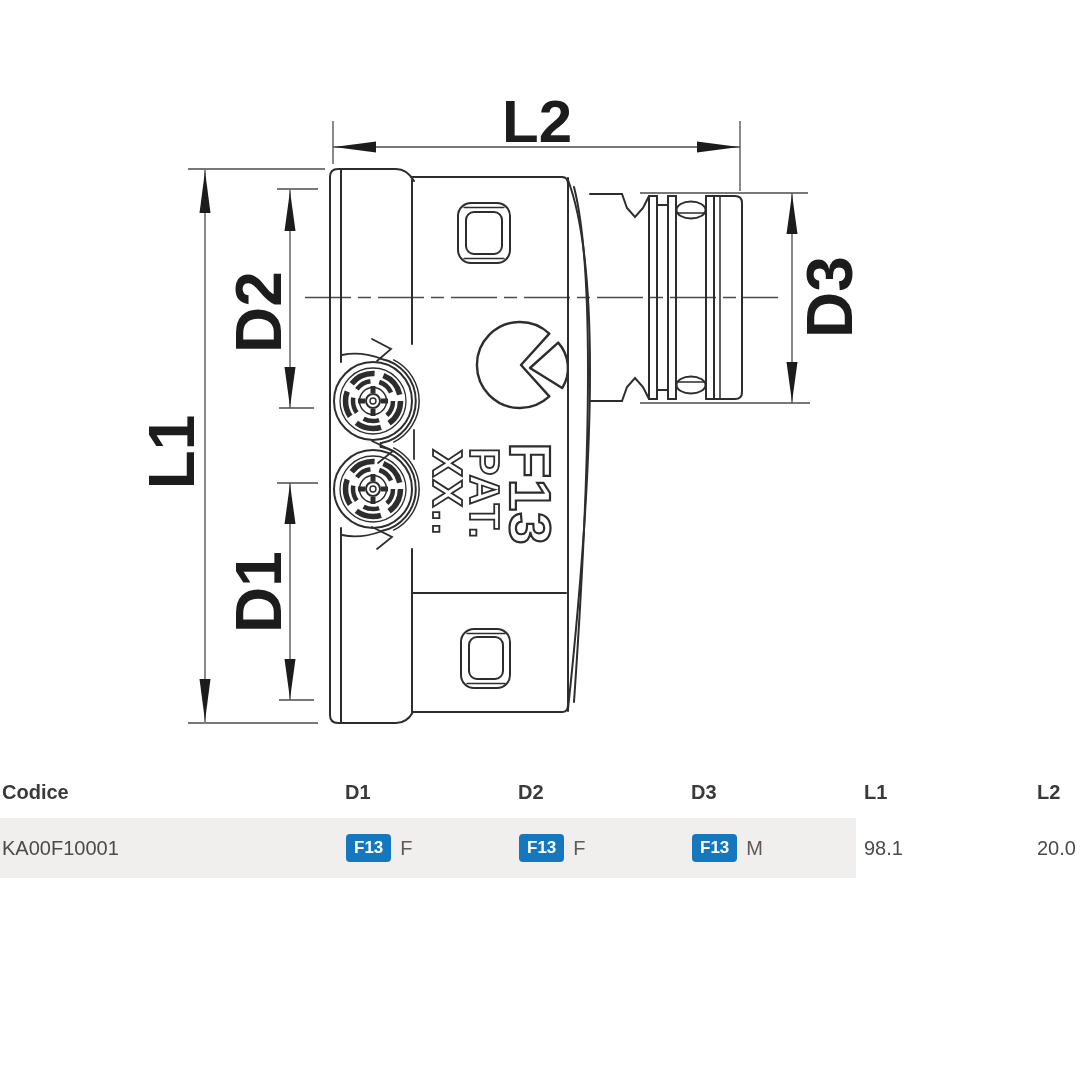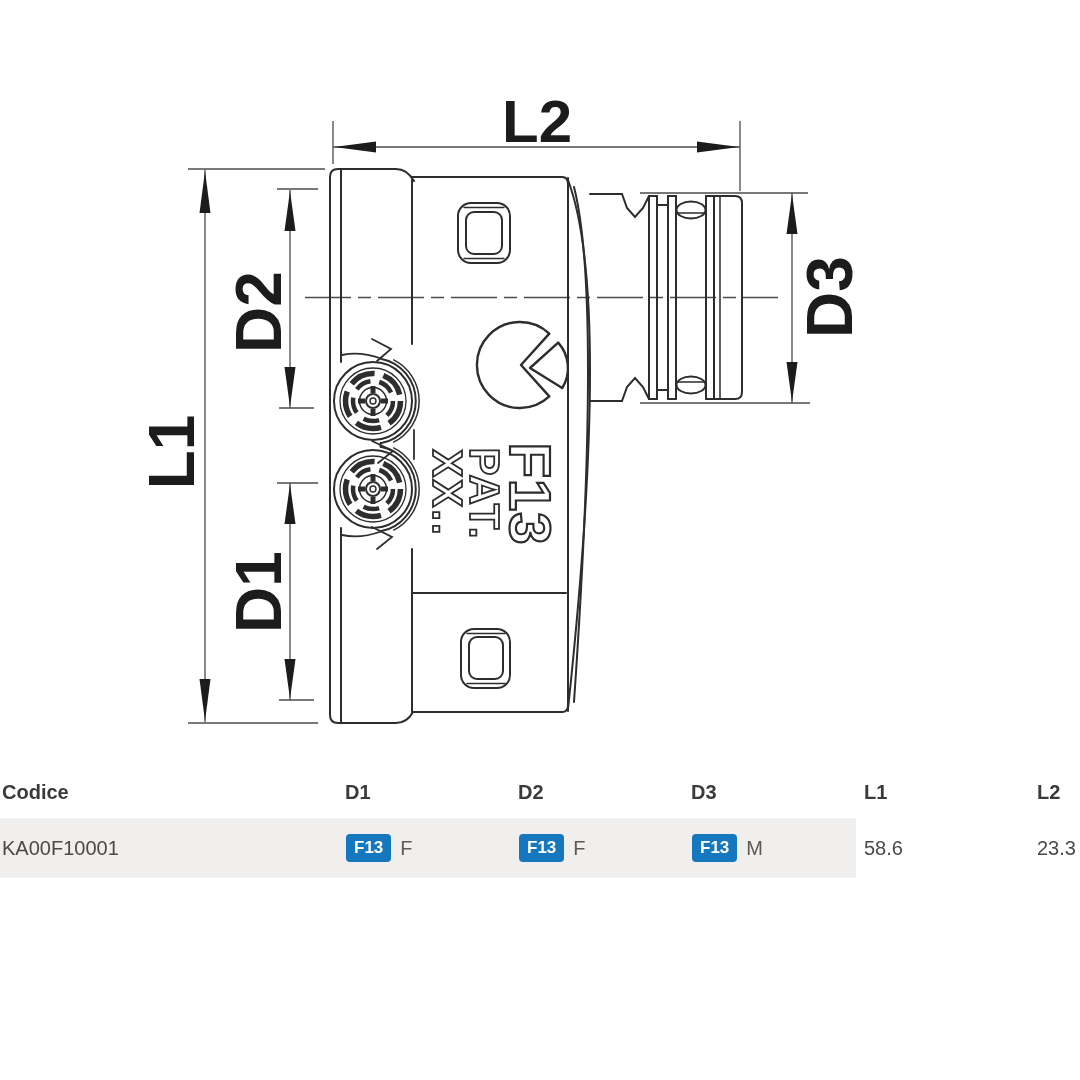--- a/index.html
+++ b/index.html
@@ -216,20 +216,20 @@
     </div>
     <div class="cell" style="left:519px">
       <span class="badge">F13</span>
       <span class="gender">F</span>
     </div>
     <div class="cell" style="left:692px">
       <span class="badge">F13</span>
       <span class="gender">M</span>
     </div>
     <div class="cell" style="left:864px">
-      <span>58.6</span>
+      <span>98.1</span>
     </div>
     <div class="cell" style="left:1037px">
-      <span>23.3</span>
+      <span>20.0</span>
     </div>
   </div>
 
 </div>
 
 </body></html>

